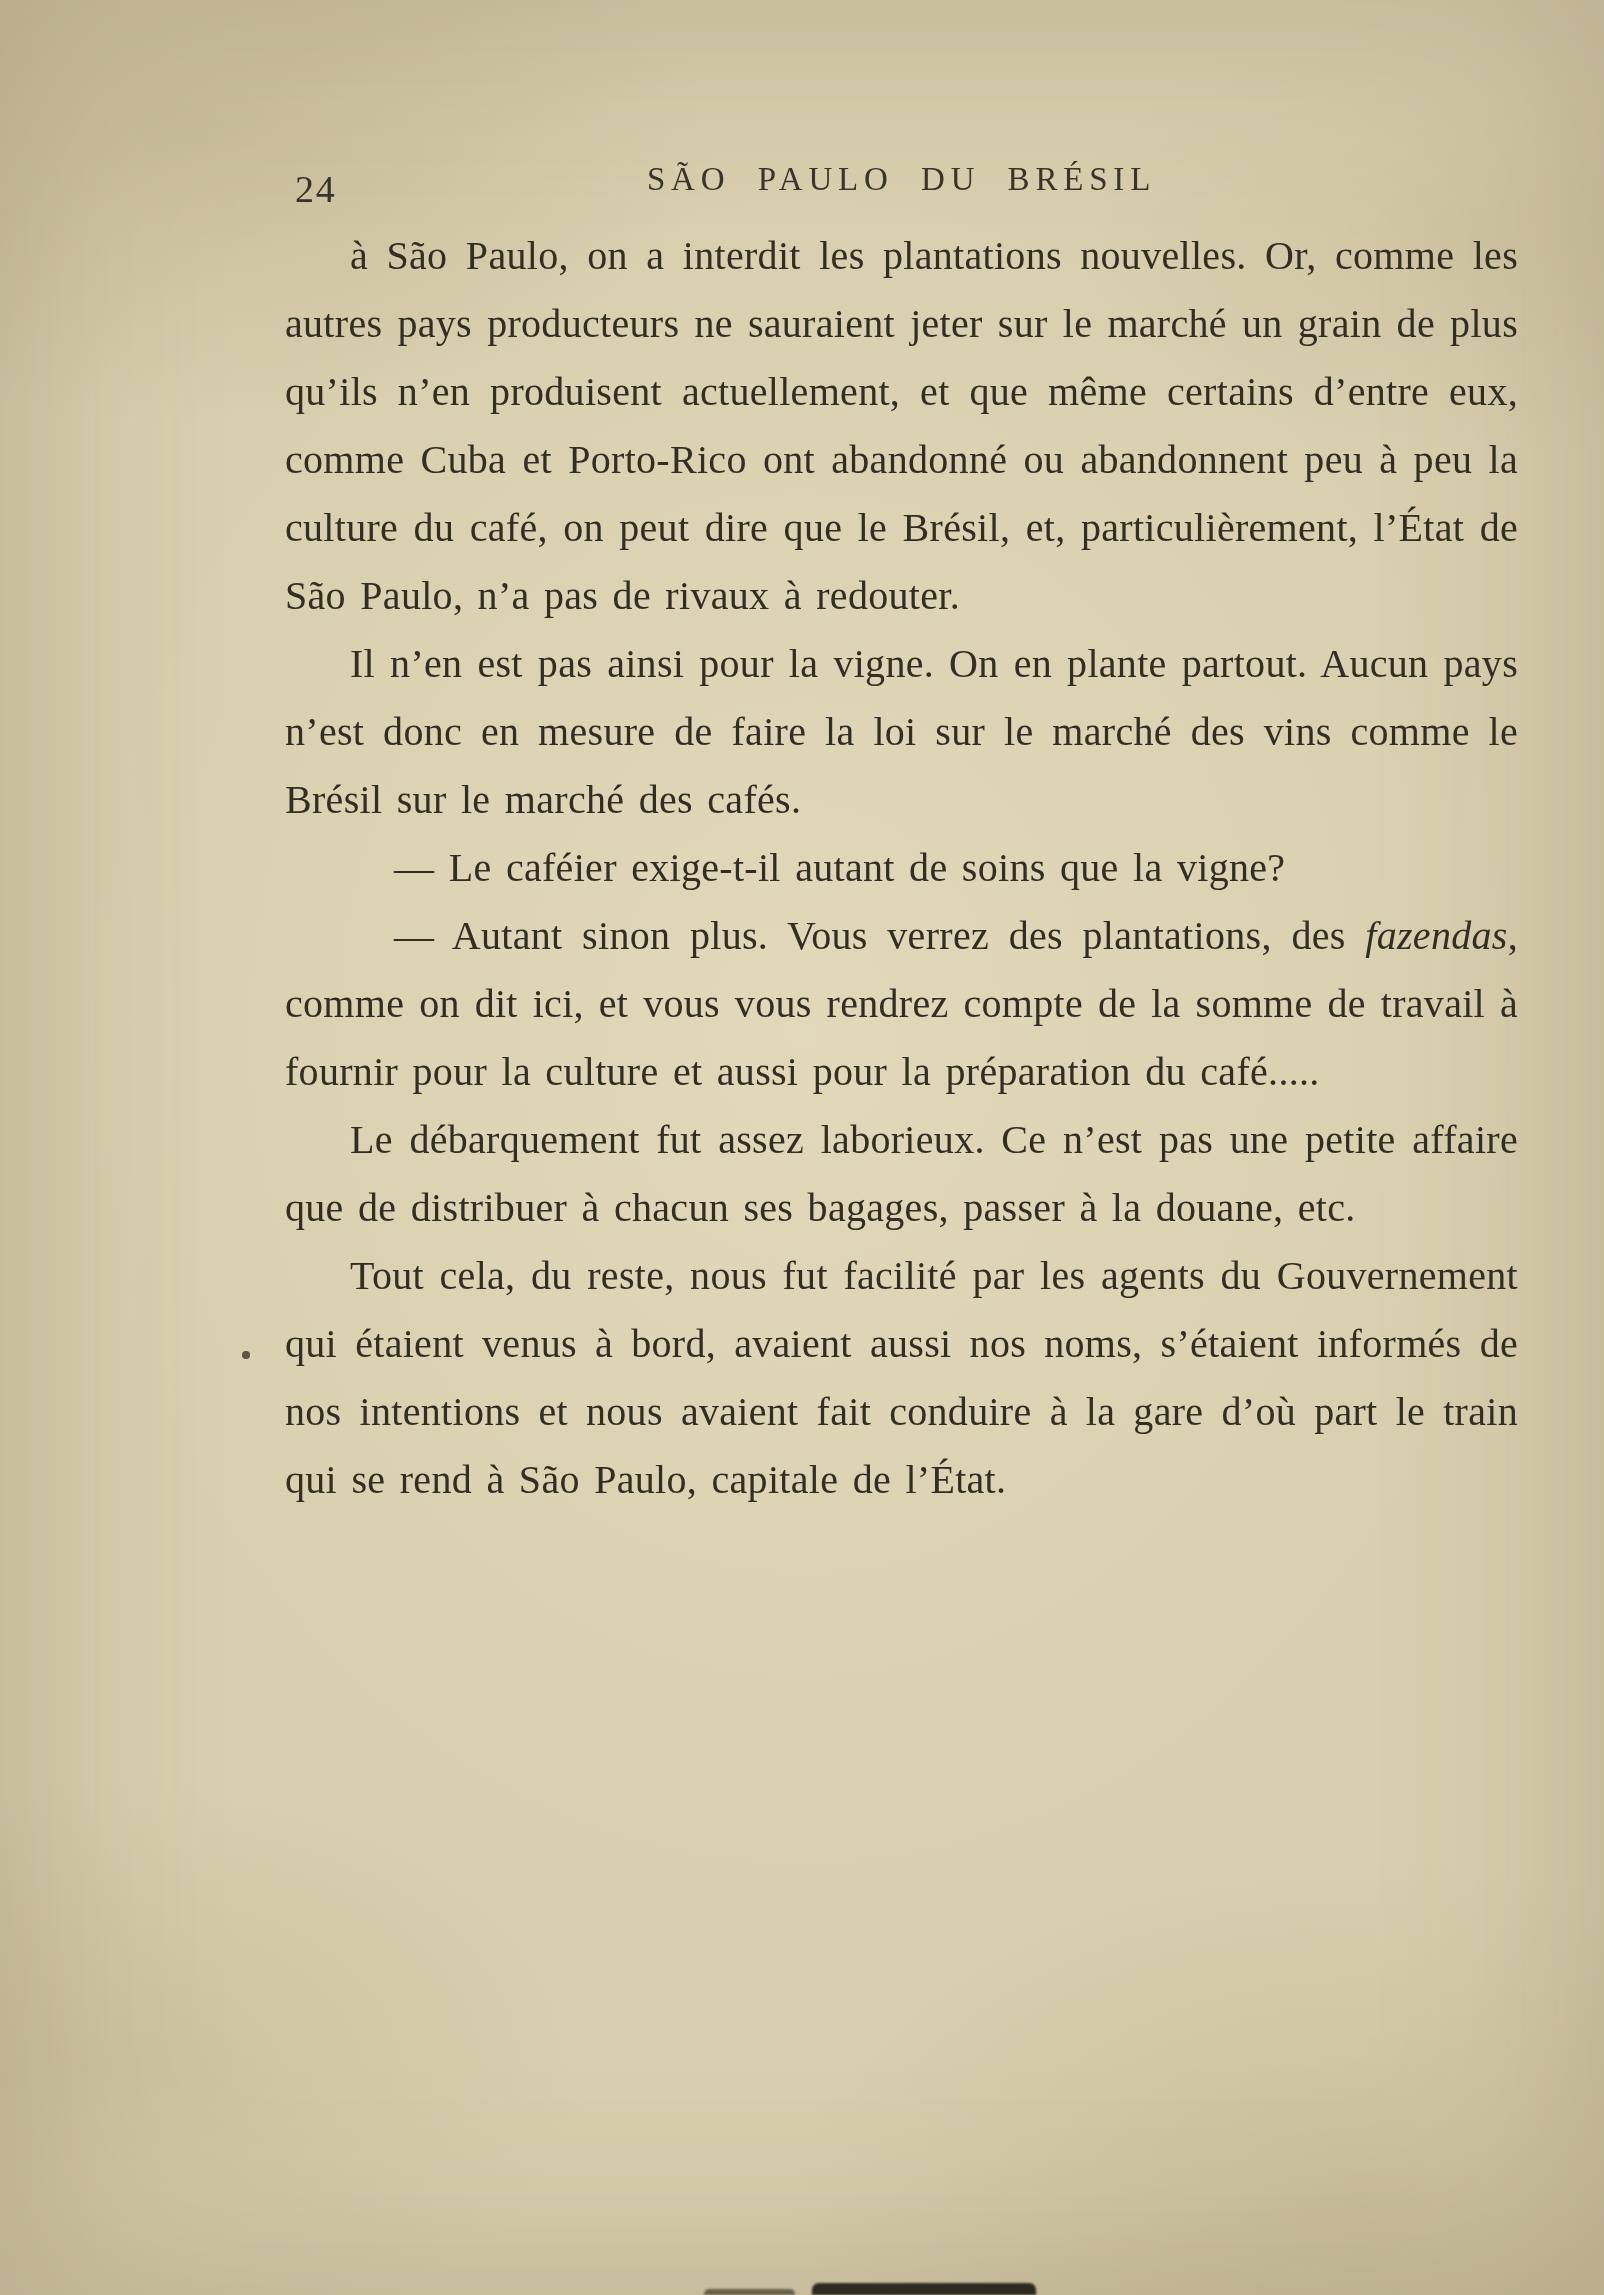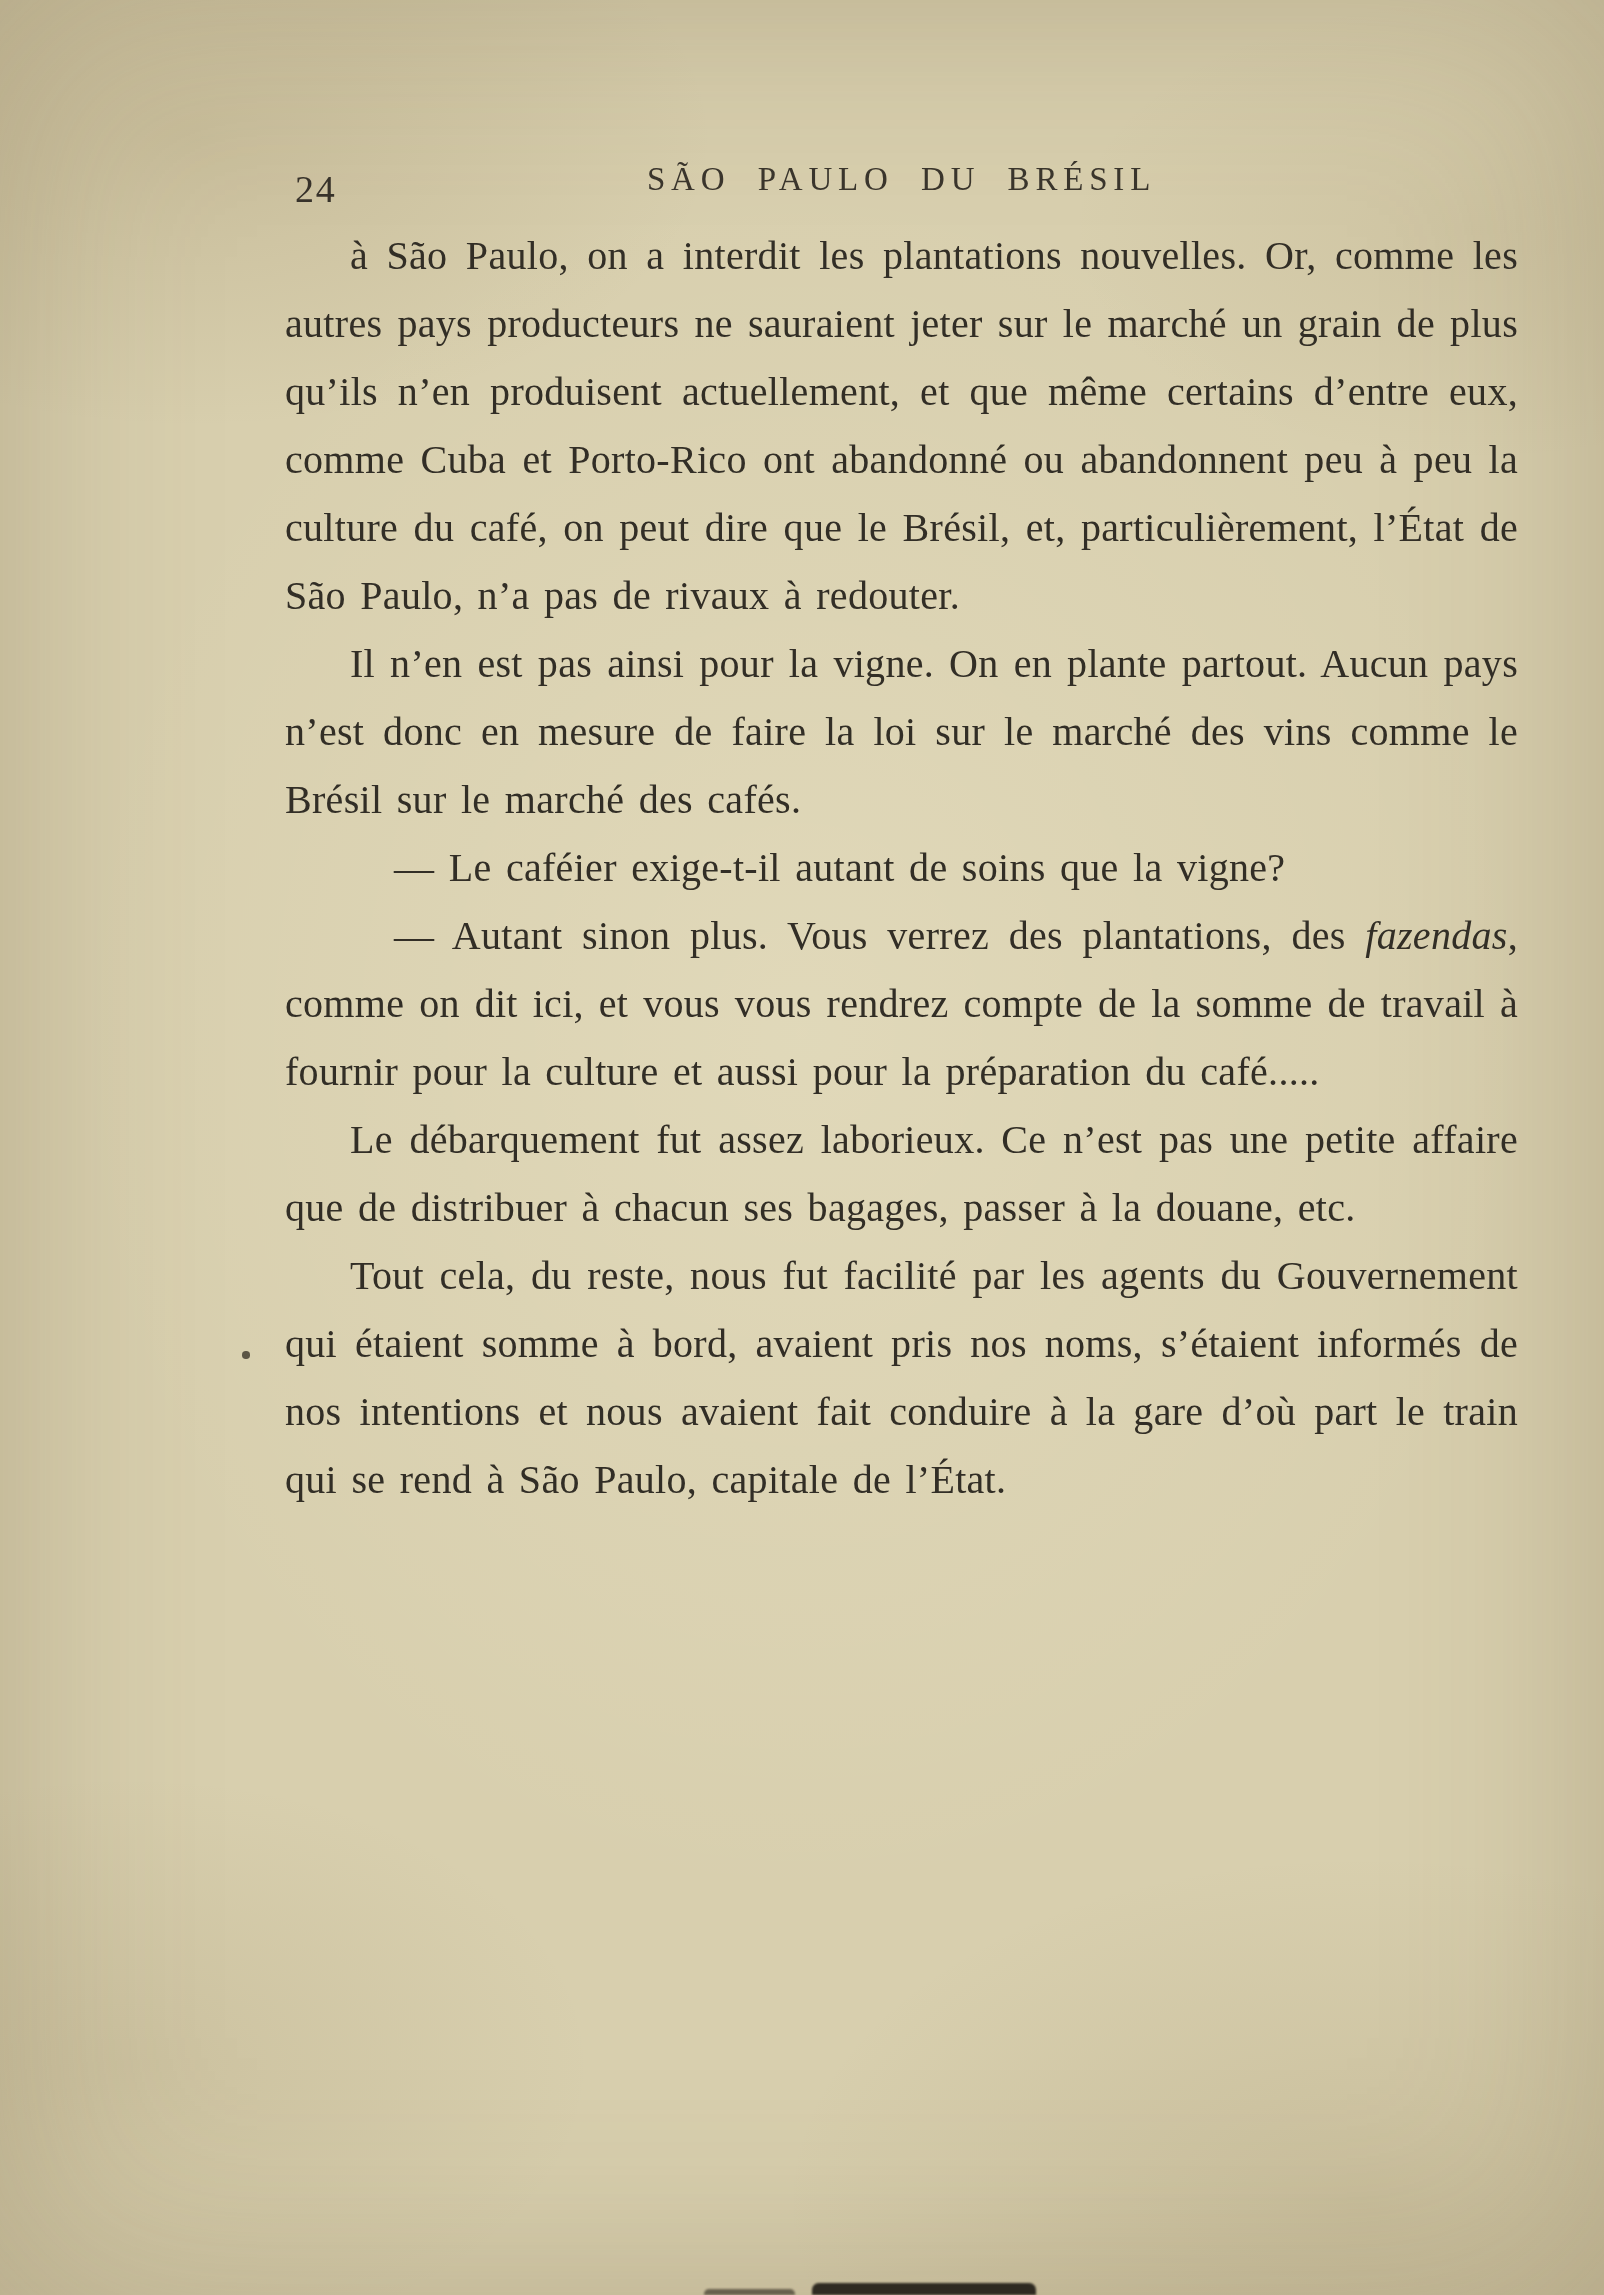--- a/index.html
+++ b/index.html
@@ -118,19 +118,19 @@
   <span class="page-number">24</span>
   <span class="running-title">SÃO PAULO DU BRÉSIL</span>
 </div>
 
 <div class="page-body">
     <p><span>à São Paulo, on a interdit les plantations nouvelles. Or, comme les autres pays producteurs ne sauraient jeter sur le marché un grain de plus qu’ils n’en produisent actuellement, et que même certains d’entre eux, comme Cuba et Porto-Rico ont abandonné ou abandonnent peu à peu la culture du café, on peut dire que le Brésil, et, particulièrement, l’État de São Paulo, n’a pas de rivaux à redouter.</span></p>
     <p><span>Il n’en est pas ainsi pour la vigne. On en plante partout. Aucun pays n’est donc en mesure de faire la loi sur le marché des vins comme le Brésil sur le marché des cafés.</span></p>
     <p class="dialogue"><span>— Le caféier exige-t-il autant de soins que la vigne?</span></p>
     <p class="dialogue"><span>— Autant sinon plus. Vous verrez des plantations, des </span><span class="italic">fazendas</span><span>, comme on dit ici, et vous vous rendrez compte de la somme de travail à fournir pour la culture et aussi pour la préparation du café.....</span></p>
     <p><span>Le débarquement fut assez laborieux. Ce n’est pas une petite affaire que de distribuer à chacun ses bagages, passer à la douane, etc.</span></p>
-    <p><span>Tout cela, du reste, nous fut facilité par les agents du Gouvernement qui étaient somme à bord, avaient pris nos noms, s’étaient informés de nos intentions et nous avaient fait conduire à la gare d’où part le train qui se rend à São Paulo, capitale de l’État.</span></p>
+    <p><span>Tout cela, du reste, nous fut facilité par les agents du Gouvernement qui étaient venus à bord, avaient aussi nos noms, s’étaient informés de nos intentions et nous avaient fait conduire à la gare d’où part le train qui se rend à São Paulo, capitale de l’État.</span></p>
   </div>
 
 <span class="speck"></span>
 <div class="scan-artifact-2"></div>
 <div class="scan-artifact"></div>
 
 
 </body></html>

